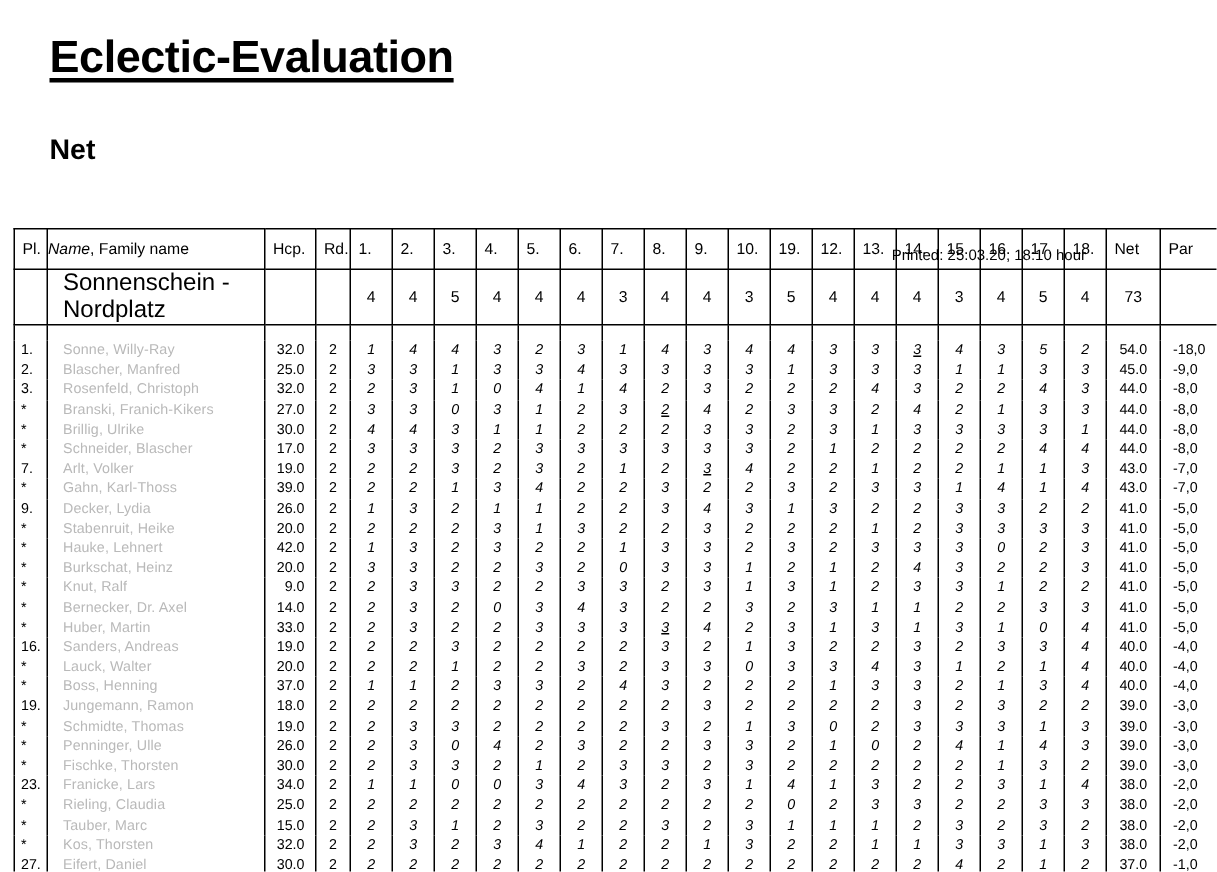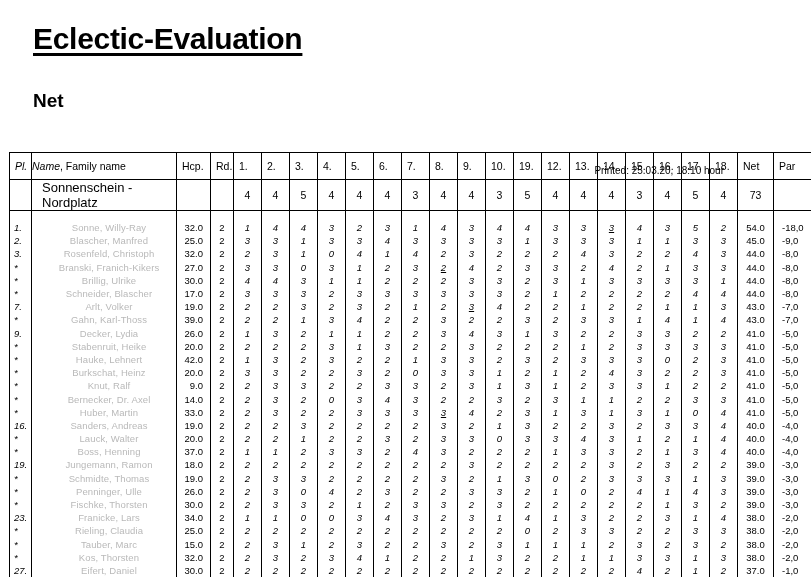--- a/index.html
+++ b/index.html
@@ -61,21 +61,21 @@
     border: 1px solid #000000;
     padding: 0;
     vertical-align: middle;
     font-weight: normal;
   }
   
   tr.head td {
     height: 26px;
     font-size: 10.5px;
   }
-  td.c-pl   { width: 22px;  text-align: left;  padding-left: 4px; font-style: italic; }
+  td.c-pl   { width: 22px;  text-align: left;  padding-left: 4px; }
   td.c-name { width: 145px; text-align: left;  padding-left: 6px; }
   td.c-hcp  { width: 34px;  text-align: center; }
   td.c-rd   { width: 23px;  text-align: center; }
   td.hole   { width: 28px;  text-align: center; }
   td.c-net  { width: 36px;  text-align: center; }
   td.c-par  { width: 48px;  text-align: left; padding-left: 6px; }
 
   tr.head td.c-pl,
   tr.head td.c-hcp,
   tr.head td.c-rd,
@@ -83,21 +83,21 @@
   tr.head td.c-net,
   tr.head td.c-par { text-align: left; padding-left: 5px; }
   tr.head td.hole { text-align: left; padding-left: 5px; }
   tr.head td.c-name span.ital { font-style: italic; text-align: right; }
 
   
   tr.course td {
     height: 25px;
     font-size: 10.5px;
   }
-  tr.course td.c-name { font-size: 13px; padding-left: 10px; }
+  tr.course td.c-name { font-size: 16px; padding-left: 10px; }
   tr.course td.hole { text-align: center; }
   tr.course td.c-net { text-align: center; }
 
   
   tr.spacer td {
     height: 10px;
     border-left: 1px solid #000;
     border-right: 1px solid #000;
     border-top: 1px solid #000;
     border-bottom: none;
@@ -106,21 +106,21 @@
   
   tr.player td {
     height: 13.2px;
     border: none;
     border-left: 1px solid #000;
     border-right: 1px solid #000;
     font-size: 9.5px;
   }
   tr.player td.c-pl { text-align: left; padding-left: 4px; }
   tr.player td.c-name {
-    text-align: center;
+    text-align: left;
     padding-left: 10px;
     color: #b9b9b9;
     letter-spacing: 0.1px;
   }
   tr.player td.c-hcp { text-align: right; padding-right: 7px; }
   tr.player td.c-rd { text-align: center; }
   tr.player td.hole { text-align: center; font-style: italic; }
   tr.player td.c-net { text-align: center; }
   tr.player td.c-par { text-align: left; padding-left: 8px; }
   tr.player td.score-u { text-decoration: underline; }

